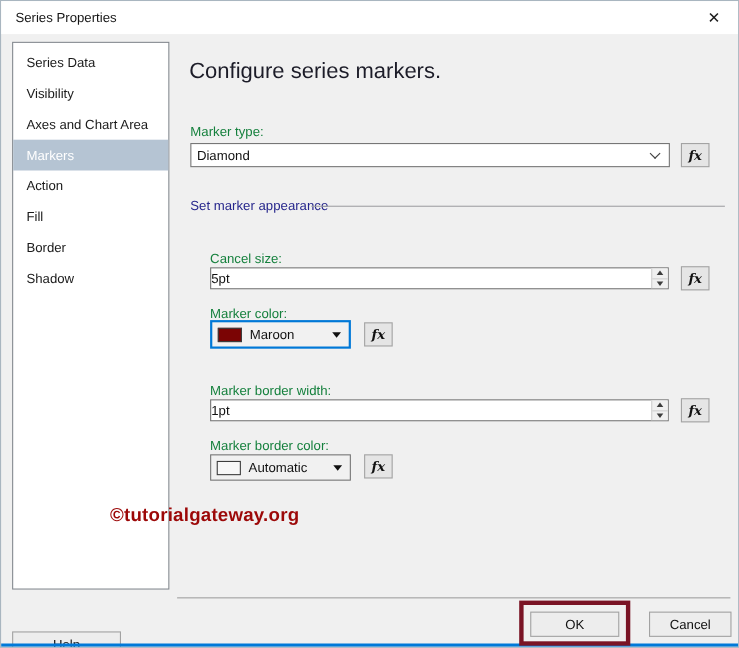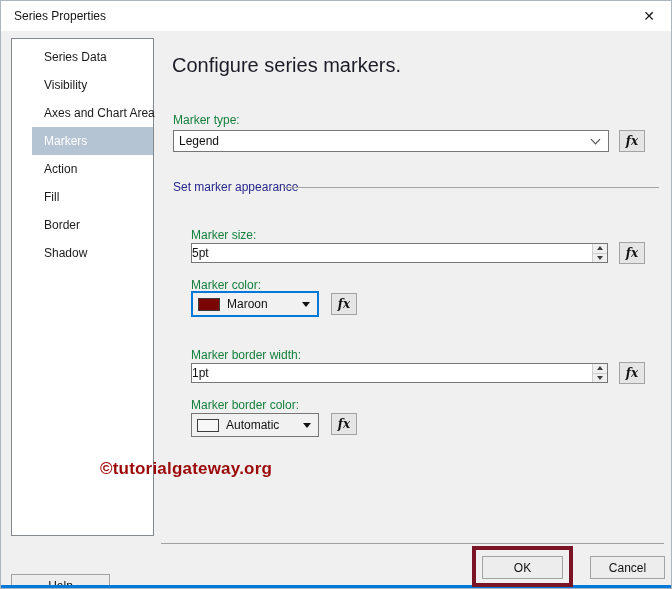--- a/index.html
+++ b/index.html
@@ -16,21 +16,21 @@
   .titlebar .title { position:absolute; left:13px; top:8px; font-size:12px; color:#151515; }
   .close-btn {
     position:absolute; right:8px; top:3px; width:28px; height:24px;
     display:flex; align-items:center; justify-content:center;
     font-size:14px; color:#1a1a1a; cursor:default;
   }
 
   
   .sidebar {
     position:absolute; left:10px; top:37px; width:143px; height:498px;
-    background:#ffffff; border:1px solid #84898f; padding-top:4px;padding-left:20px;
+    background:#ffffff; border:1px solid #84898f; padding-top:4px;
   }
   .nav-item {
     height:28px; line-height:28px; padding-left:12px;
     font-size:12px; color:#1a1a1a; white-space:nowrap;
   }
   .nav-item.selected { background:#b5c4d3; color:#ffffff; }
 
   
   .heading { position:absolute; left:171px; top:53px; font-size:20px; font-weight:400; color:#1c1c28; }
 
@@ -131,31 +131,31 @@
     <div class="nav-item">Action</div>
     <div class="nav-item">Fill</div>
     <div class="nav-item">Border</div>
     <div class="nav-item">Shadow</div>
   </div>
 
   <div class="heading">Configure series markers.</div>
 
   <div class="fieldlabel" style="left:172px; top:112px;">Marker type:</div>
   <div class="combo">
-    <span class="combo-text">Legend</span>
+    <span class="combo-text">Diamond</span>
     <span class="chevron"></span>
   </div>
   <div class="fx-btn" style="left:618px; top:129px;">
     <span>fx</span>
   </div>
 
   <div class="section-label">Set marker appearance</div>
   <div class="section-line"></div>
 
-  <div class="fieldlabel" style="left:190px; top:227px;">Marker size:</div>
+  <div class="fieldlabel" style="left:190px; top:227px;">Cancel size:</div>
   <div class="spin-input" style="left:190px; top:242px;">
     <input type="text" value="5pt" style="">
     <div class="stepper">
       <div class="step-half up">
           <span class="tri-up"></span>
         </div>
       <div class="step-half">
           <span class="tri-down"></span>
         </div>
     </div>

